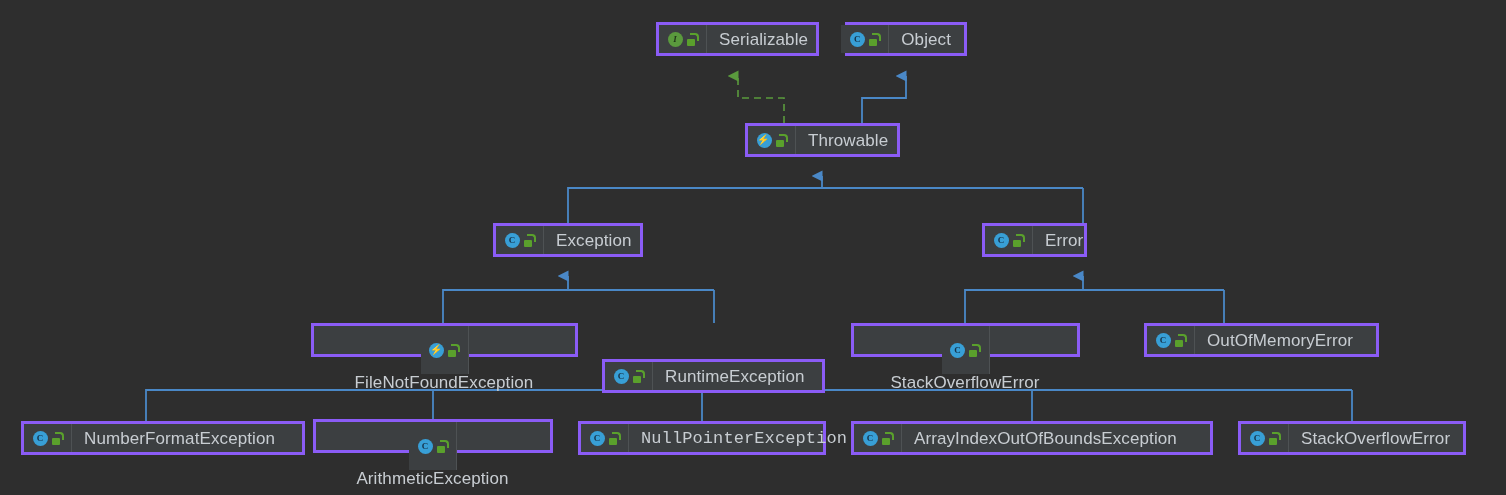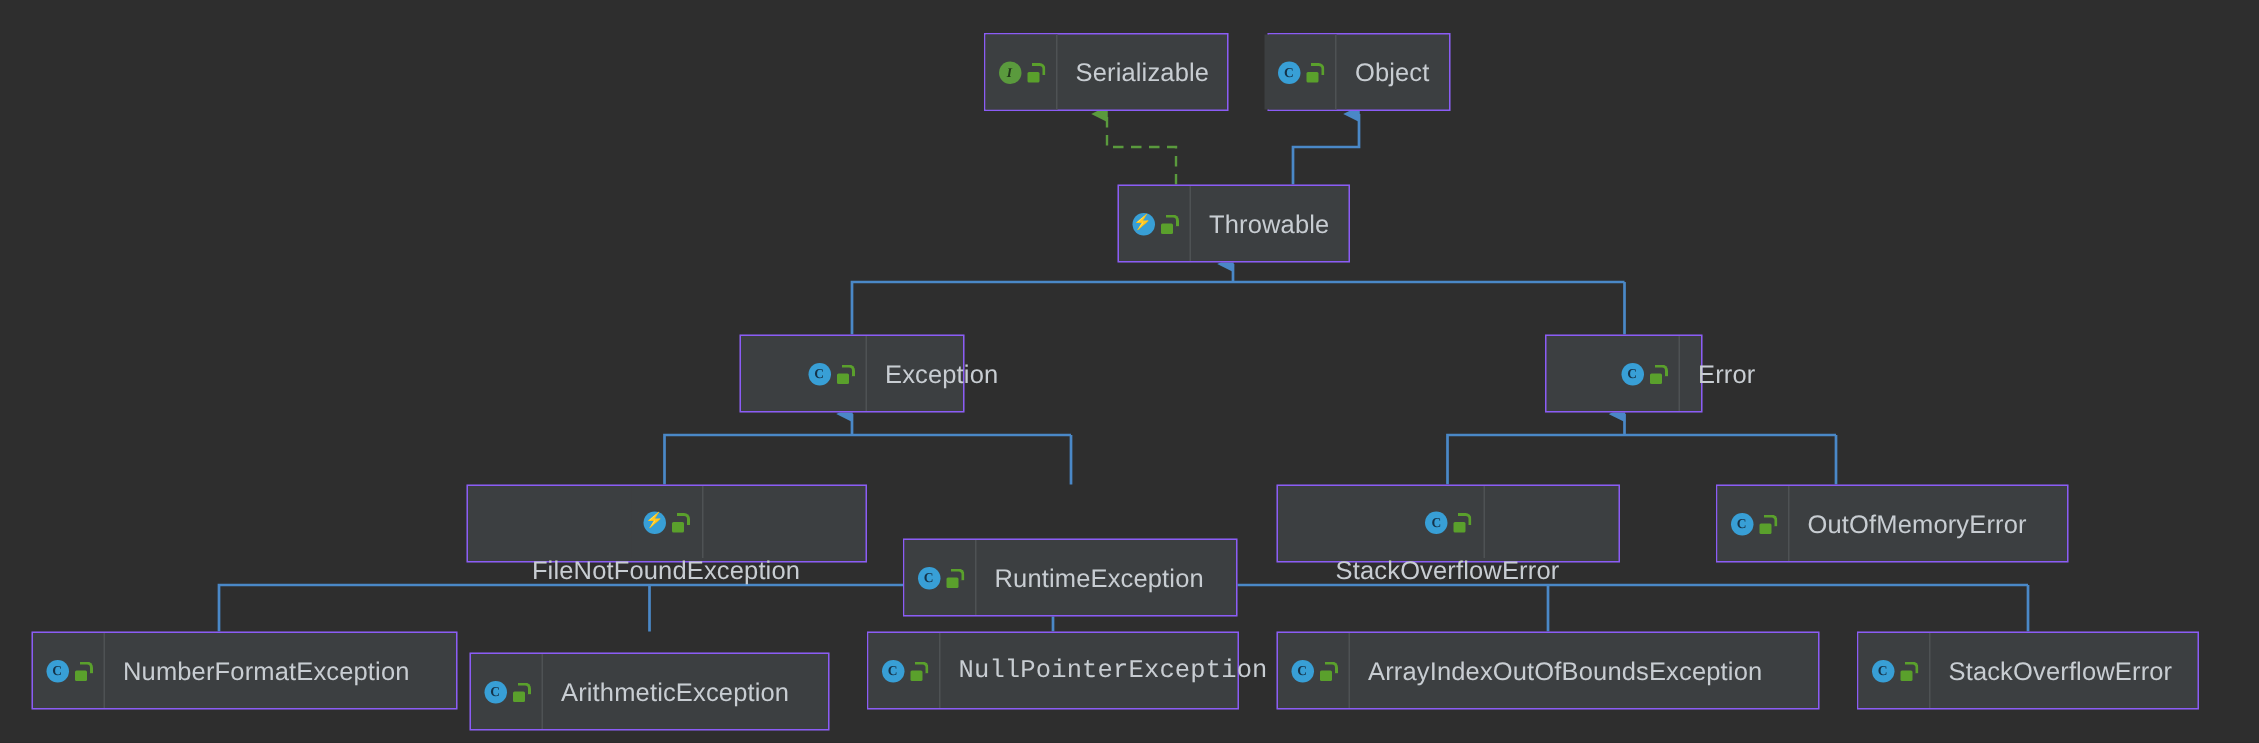--- a/index.html
+++ b/index.html
@@ -9,25 +9,25 @@
     background:#2e2e2e;
     font-family:"Liberation Sans", sans-serif;
     overflow:hidden;
   }
   
   #edges{position:absolute;left:0;top:0;width:1506px;height:495px;pointer-events:none;}
 
   
   .node{
     position:absolute;
-    height:52px;
+    height:34px;
     box-sizing:border-box;
     display:flex;align-items:center;
     background:#3c3f41;
-    border:1px solid #8b5cf6;
+    border:3px solid #8b5cf6;
     z-index:5;
   }
   .node .gutter{
     width:48px;
     height:100%;
     box-sizing:border-box;
     display:flex;align-items:center;justify-content:center;
     gap:3px;
     border-right:1px solid #4e5254;
     background:#3c3f41;
@@ -144,32 +144,32 @@
     <span class="gutter">
       <span class="ico ico-exc"></span>
       <span class="ico ico-lock">
           <span class="shackle"></span>
           <span class="body"></span>
         </span>
     </span>
     <span class="label">Throwable</span>
   </div>
 
-  <div class="node" style="left:493px;top:223px;width:150px;padding-left:36px;">
+  <div class="node" style="left:493px;top:223px;width:150px;">
     <span class="gutter">
       <span class="ico ico-class"></span>
       <span class="ico ico-lock">
           <span class="shackle"></span>
           <span class="body"></span>
         </span>
     </span>
     <span class="label">Exception</span>
   </div>
 
-  <div class="node" style="left:1030px;top:223px;width:105px;padding-left:41px;">
+  <div class="node" style="left:982px;top:223px;width:105px;">
     <span class="gutter">
       <span class="ico ico-class"></span>
       <span class="ico ico-lock">
           <span class="shackle"></span>
           <span class="body"></span>
         </span>
     </span>
     <span class="label">Error</span>
   </div>
 
@@ -221,21 +221,21 @@
     <span class="gutter">
       <span class="ico ico-class"></span>
       <span class="ico ico-lock">
           <span class="shackle"></span>
           <span class="body"></span>
         </span>
     </span>
     <span class="label">NumberFormatException</span>
   </div>
 
-  <div class="node" style="left:313px;top:435px;width:240px;">
+  <div class="node" style="left:313px;top:419px;width:240px;flex-direction:column;">
     <span class="gutter">
       <span class="ico ico-class"></span>
       <span class="ico ico-lock">
           <span class="shackle"></span>
           <span class="body"></span>
         </span>
     </span>
     <span class="label">ArithmeticException</span>
   </div>
 

